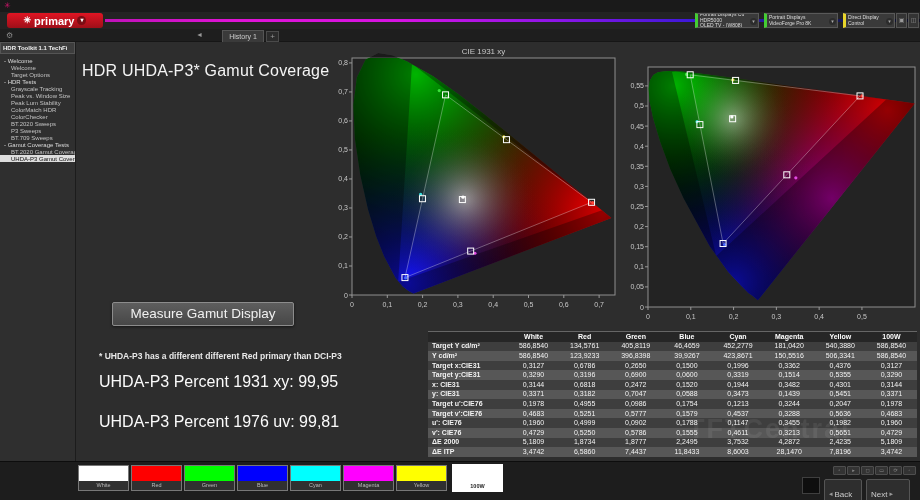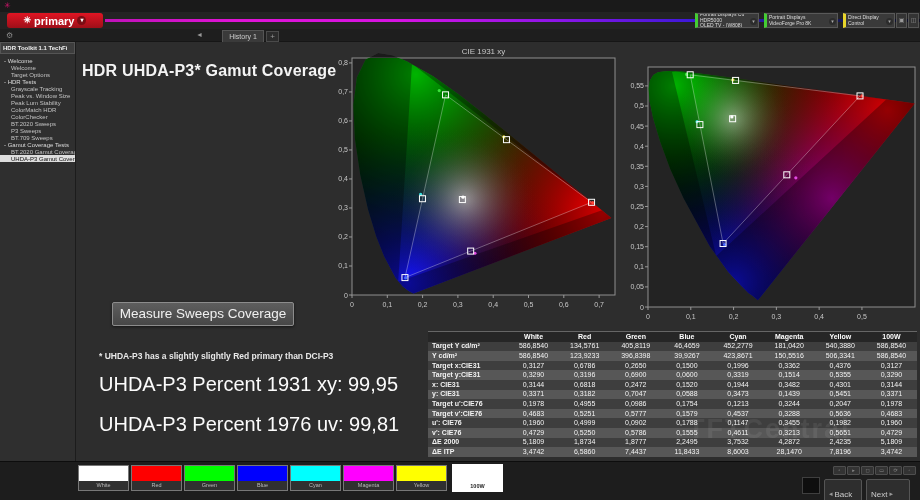--- a/index.html
+++ b/index.html
@@ -22,32 +22,32 @@
 .gear{position:absolute;left:6px;top:2px;font-size:8px;color:#888;line-height:9px}
 .navback{position:absolute;left:196px;top:2px;font-size:7px;color:#999}
 .tab{position:absolute;left:222px;top:1px;width:42px;height:12px;background:#3a3a3a;border:1px solid #555;border-bottom:none;color:#ccc;font-size:7px;text-align:center;line-height:11px}
 .tab-add{position:absolute;left:266px;top:2px;width:13px;height:11px;background:#2b2b2b;border:1px solid #4a4a4a;color:#999;font-size:8px;text-align:center;line-height:9px}
 .sidebar{position:absolute;left:0;top:42px;width:76px;bottom:39px;background:#2f2f2f;border-right:1px solid #1c1c1c}
 .sb-title{background:#3d3d3d;border:1px solid #555;color:#efefef;font-size:6px;font-weight:bold;padding:2px 2px;white-space:nowrap;overflow:hidden}
 .tree{padding-top:3px}
 .tree-section{font-size:6px;color:#dcdcdc;padding:1px 2px 0 4px;white-space:nowrap;overflow:hidden;cursor:pointer}
 .tree-item{font-size:6px;color:#c2c2c2;padding:1px 2px 0 11px;white-space:nowrap;overflow:hidden;cursor:pointer}
 .tree-item.selected{background:#dedede;color:#111}
-.main-heading{position:absolute;left:82px;top:62px;font-size:16px;font-weight:700;color:#f4f4f4;letter-spacing:0.2px}
+.main-heading{position:absolute;left:82px;top:62px;font-size:16px;font-weight:400;color:#f4f4f4;letter-spacing:0.2px}
 .chart{position:absolute}
 .chart svg{position:absolute;left:0;top:0}
 .chart-title{position:absolute;top:1px;font-size:8px;color:#c8c8c8;text-align:center}
 #c1{left:330px;top:46px;width:290px;height:268px}
 #c2{left:626px;top:55px;width:294px;height:276px}
 #c1 .chart-title{left:22px;width:263px}
 #c2 .chart-title{left:22px;width:267px}
 svg text{font-family:"Liberation Sans",sans-serif}
 .measure-btn{position:absolute;left:112px;top:302px;width:182px;height:24px;background:linear-gradient(180deg,#5e5e5e,#474747);border:1px solid #8c8c8c;color:#f0f0f0;font-size:13.5px;text-align:center;line-height:22px;border-radius:2px;box-shadow:0 1px 3px rgba(0,0,0,.55);cursor:pointer}
 .footnote{position:absolute;left:99px;top:351px;font-size:8.5px;font-weight:bold;color:#e8e8e8}
-.pct{position:absolute;left:99px;font-size:20px;color:#fbfbfb}
+.pct{position:absolute;left:99px;font-size:16px;color:#fbfbfb}
 .pct-1931{top:373px}
 .pct-1976{top:413px}
 .results{position:absolute;left:428px;top:331px;width:489px;display:grid;grid-template-columns:80px repeat(8,1fr);border-top:1px solid #666}
 .cell{font-size:7px;line-height:8px;padding:0.8px 2px;color:#f2f2f2;text-align:center;white-space:nowrap;overflow:hidden}
 .cell.lbl{text-align:left;font-weight:bold;padding-left:4px}
 .cell.hdr{font-weight:bold;background:#262626;color:#fff}
 .row-a{background:#3e3e3e}
 .row-b{background:#575757}
 .watermark{position:absolute;left:688px;top:414px;font-size:27px;font-weight:bold;color:rgba(255,255,255,0.07);letter-spacing:2px;pointer-events:none}
 .bottombar{position:absolute;left:0;bottom:0;right:0;height:39px;background:#1d1d1d;border-top:1px solid #0d0d0d}
@@ -304,22 +304,22 @@
         <text x="18" y="93.69597989949747" fill="#c8c8c8" font-size="7" text-anchor="end">0,4</text>
         <line x1="19" y1="71.09547738693468" x2="22" y2="71.09547738693468" stroke="#999"></line>
         <text x="18" y="73.59547738693468" fill="#c8c8c8" font-size="7" text-anchor="end">0,45</text>
         <line x1="19" y1="50.99497487437185" x2="22" y2="50.99497487437185" stroke="#999"></line>
         <text x="18" y="53.49497487437185" fill="#c8c8c8" font-size="7" text-anchor="end">0,5</text>
         <line x1="19" y1="30.894472361809022" x2="22" y2="30.894472361809022" stroke="#999"></line>
         <text x="18" y="33.39447236180902" fill="#c8c8c8" font-size="7" text-anchor="end">0,55</text>
       </svg>
   </div>
 
-  <div class="measure-btn">Measure Sweeps Coverage</div>
-  <div class="footnote">* UHDA-P3 has a slightly slightly Red primary than DCI-P3</div>
+  <div class="measure-btn">Measure Gamut Display</div>
+  <div class="footnote">* UHDA-P3 has a different different Red primary than DCI-P3</div>
   <div class="pct pct-1931">UHDA-P3 Percent 1931 xy: 99,95</div>
   <div class="pct pct-1976">UHDA-P3 Percent 1976 uv: 99,81</div>
 
   <div class="results">
       <div class="cell hdr lbl"></div>
       <div class="cell hdr">White</div>
       <div class="cell hdr">Red</div>
       <div class="cell hdr">Green</div>
       <div class="cell hdr">Blue</div>
       <div class="cell hdr">Cyan</div>

